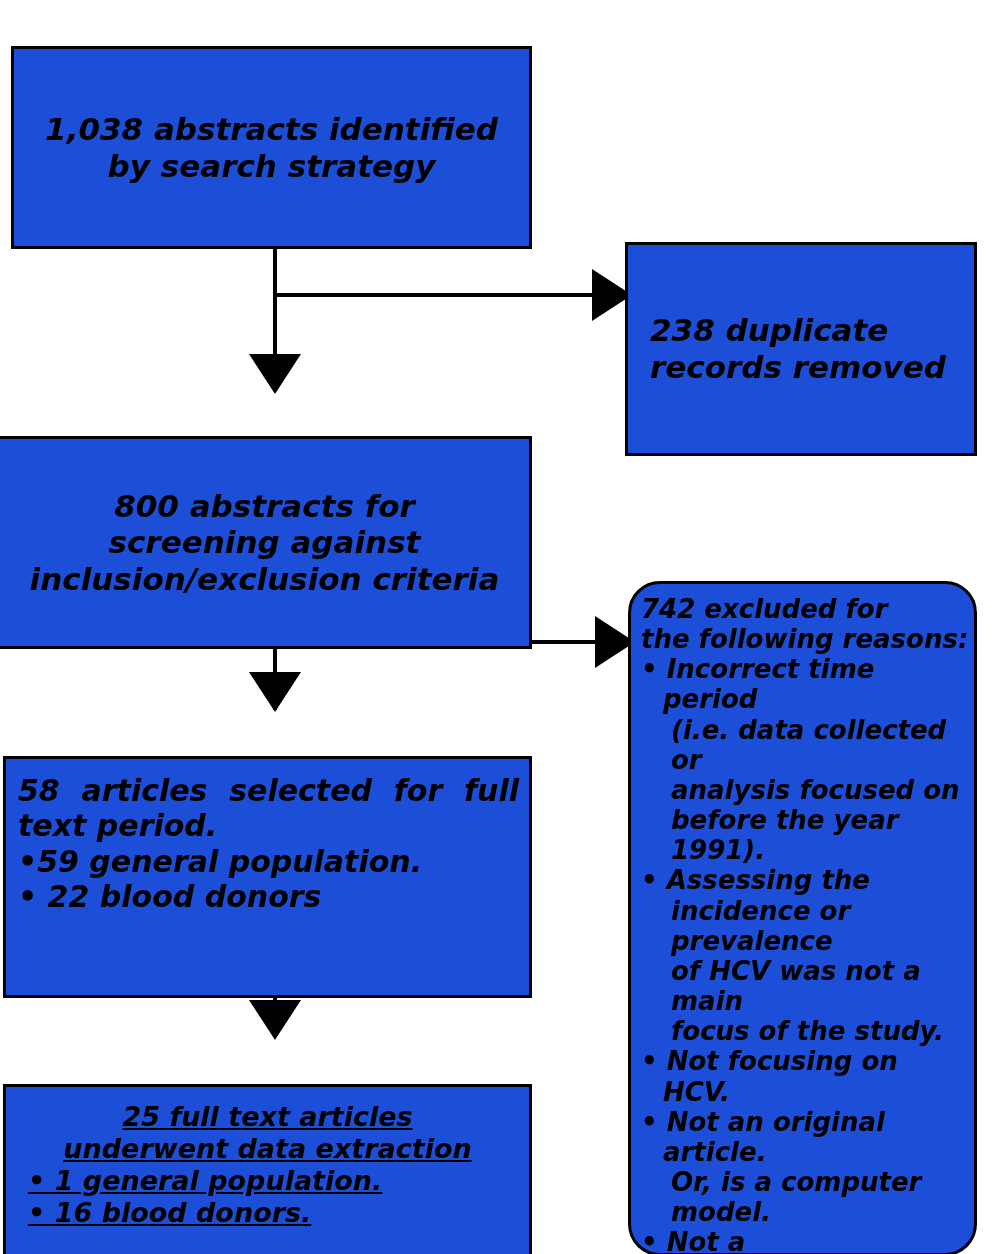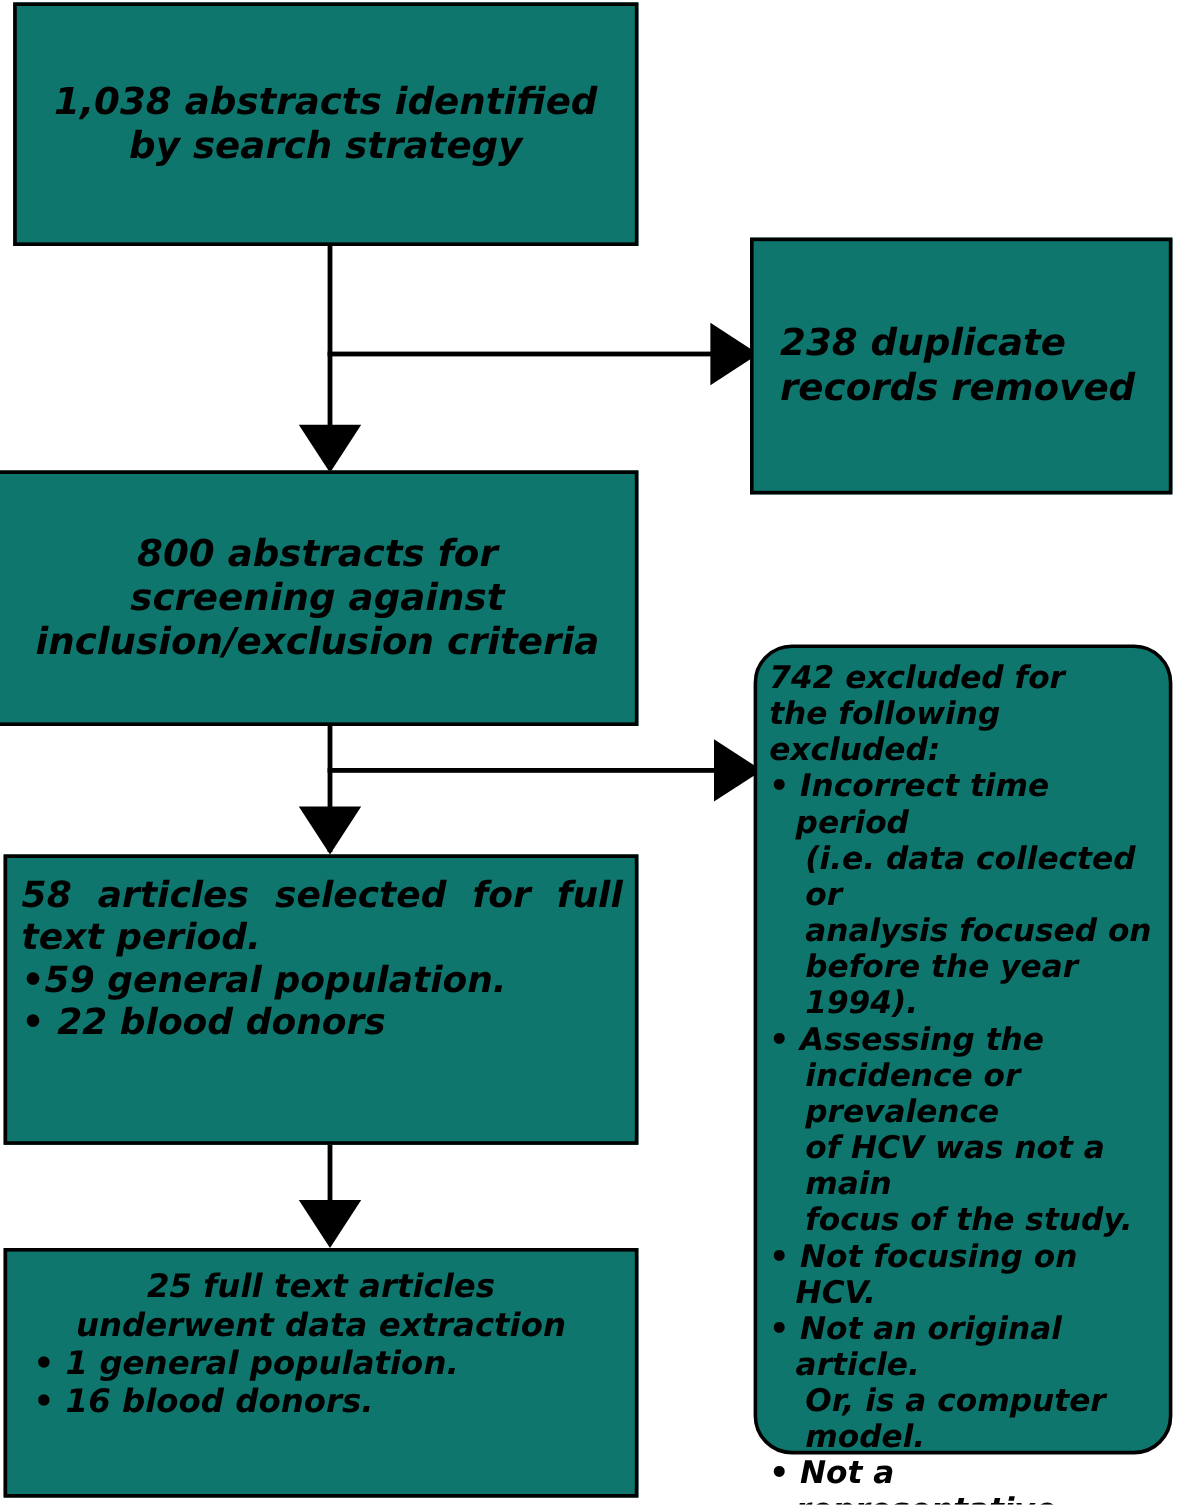--- a/index.html
+++ b/index.html
@@ -16,25 +16,26 @@
     position: relative;
     width: 992px;
     height: 1254px;
     background: #ffffff;
     overflow: hidden;
   }
   .box {
     position: absolute;
     box-sizing: border-box;
     border: 3px solid #000000;
-    background: #0f766e;
+    background: #1d4ed8;
     display: flex;
     flex-direction: column;
     justify-content: center;
     z-index: 3;
+    margin-top: 44px;
   }
   .box p {
     margin: 0;
     font-style: italic;
     font-weight: 600;
     line-height: 1.18;
   }
   
   #box-identified {
     left: 11px; top: 2px; width: 521px; height: 203px;
@@ -80,20 +81,21 @@
   }
   #box-fulltext .plain { text-align: left; }
   
   #box-extraction {
     left: 3px; top: 1040px; width: 529px; height: 208px;
     justify-content: flex-start;
     padding: 14px 8px 0 8px;
   }
   #box-extraction p {
     font-size: 27px;
+    text-decoration: underline;
   }
   #box-extraction .centered { text-align: center; }
   #box-extraction .left { text-align: left; padding-left: 14px; }
   
   #box-excluded {
     left: 628px; top: 537px; width: 349px; height: 675px;
     justify-content: flex-start;
     padding: 10px 4px 0 10px;
     border-radius: 32px;
   }
@@ -176,25 +178,25 @@
 
   <div class="box" id="box-fulltext">
     <p class="justified">58 articles selected for full</p>
     <p class="plain">text period.</p>
     <p class="plain">•59 general population.</p>
     <p class="plain">• 22 blood donors</p>
   </div>
 
   <div class="box" id="box-excluded">
     <p>742 excluded for</p>
-    <p>the following excluded:</p>
+    <p>the following reasons:</p>
     <p class="hang">• Incorrect time period</p>
     <p class="sub">(i.e. data collected or</p>
     <p class="sub">analysis focused on</p>
-    <p class="sub">before the year 1994).</p>
+    <p class="sub">before the year 1991).</p>
     <p class="hang">• Assessing   the</p>
     <p class="sub">incidence or prevalence</p>
     <p class="sub">of HCV was not a main</p>
     <p class="sub">focus of the study.</p>
     <p class="hang">• Not focusing on HCV.</p>
     <p class="hang">• Not an original article.</p>
     <p class="sub"> Or, is a computer model.</p>
     <p class="hang">• Not a representative</p>
     <p class="sub">sample, or wrong</p>
 

